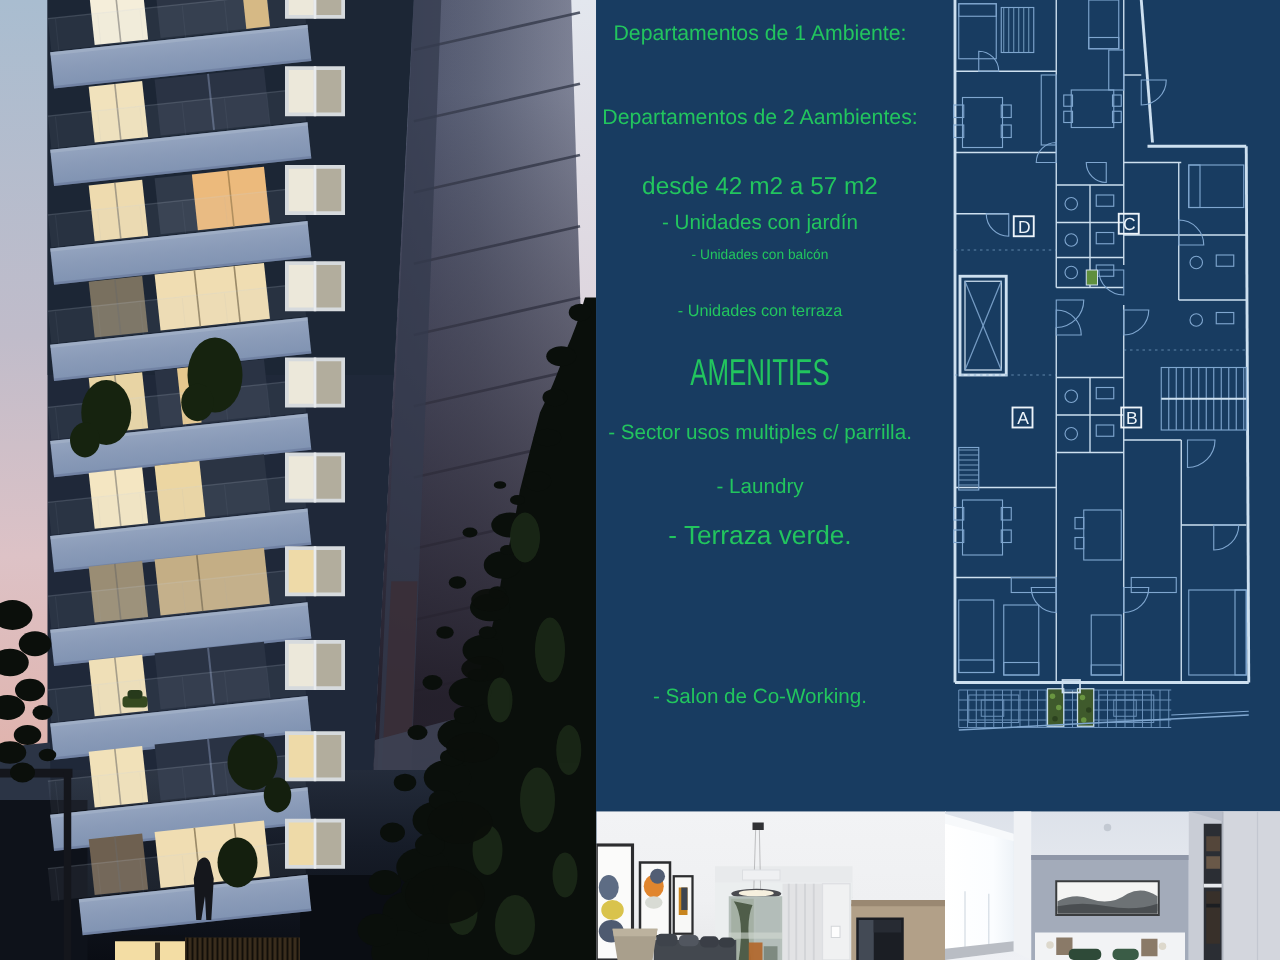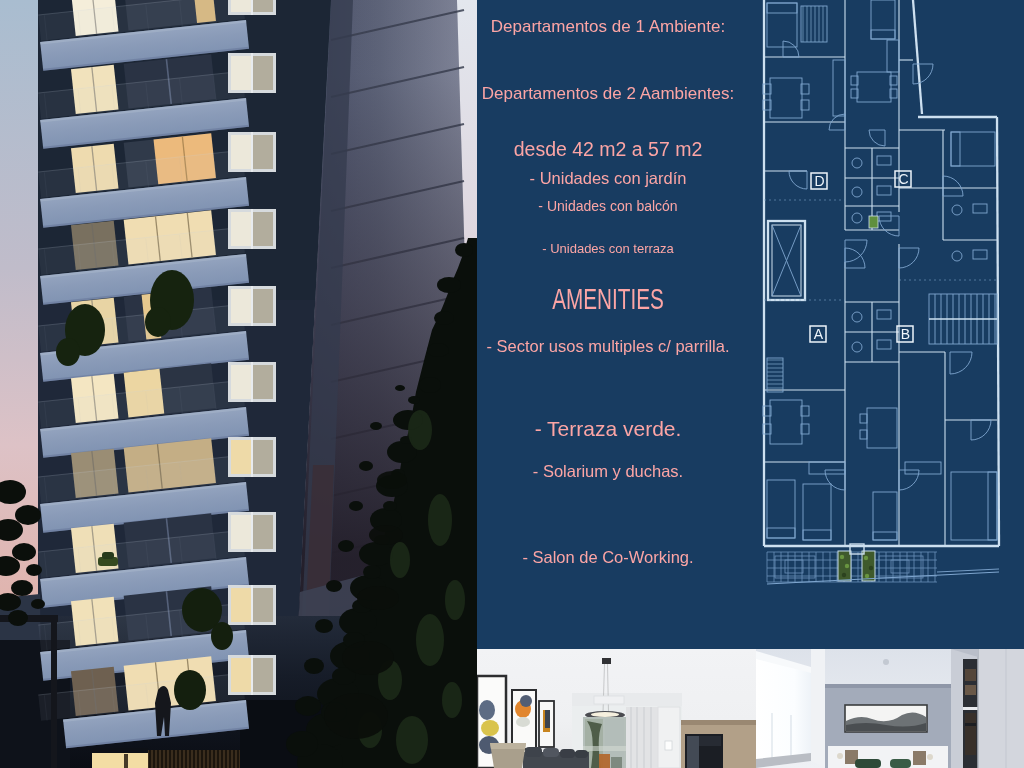--- a/index.html
+++ b/index.html
@@ -451,43 +451,43 @@
         <ellipse cx="392" cy="480" rx="15" ry="9"></ellipse>
         <ellipse cx="386" cy="535" rx="17" ry="10"></ellipse>
         <ellipse cx="378" cy="598" rx="21" ry="12"></ellipse>
         <ellipse cx="368" cy="658" rx="26" ry="17"></ellipse>
         <ellipse cx="356" cy="716" rx="32" ry="23"></ellipse>
       </g>
 </svg>
 
 <div style="position:absolute;left:477px;top:0;width:547px;height:649px;background:#183c61"></div>
 
-<div style="position:absolute;left:480px;top:0;width:256px;height:649px;color:#fca5a5;text-align:center">
+<div style="position:absolute;left:480px;top:0;width:256px;height:649px;color:#22c55e;text-align:center">
 
 <div style="position:absolute;left:0;width:100%;top:17px;font-size:17px;font-weight:400;">Departamentos de 1 Ambiente:</div>
 
 
 <div style="position:absolute;left:0;width:100%;top:84px;font-size:17px;font-weight:400;">Departamentos de 2 Aambientes:</div>
 
 <div style="position:absolute;left:0;width:100%;top:106px;font-size:19.5px;font-weight:400;margin-top:32px;">desde 42 m2 a 57 m2</div>
 
 <div style="position:absolute;left:0;width:100%;top:153px;font-size:16.5px;font-weight:400;margin-top:16px;">- Unidades con jardín</div>
 
-<div style="position:absolute;left:0;width:100%;top:198px;font-size:14px;font-weight:400;">- Unidades con balcón</div>
+<div style="position:absolute;left:0;width:100%;top:198px;font-size:11px;font-weight:400;">- Unidades con balcón</div>
 
 <div style="position:absolute;left:0;width:100%;top:241px;font-size:13px;font-weight:400;">- Unidades con terraza</div>
 
 <div style="position:absolute;left:0;width:100%;top:282px;font-size:30px;font-weight:400;letter-spacing:0px;transform:scaleX(0.69);transform-origin:50% 50%;">AMENITIES</div>
 
 <div style="position:absolute;left:0;width:100%;top:337px;font-size:16.5px;font-weight:400;">- Sector usos multiples c/ parrilla.</div>
 
+<div style="position:absolute;left:0;width:100%;top:380px;font-size:16.5px;font-weight:400;">- Laundry</div>
 
 <div style="position:absolute;left:0;width:100%;top:417px;font-size:21px;font-weight:400;">- Terraza verde.</div>
 
-<div style="position:absolute;left:0;width:100%;top:462px;font-size:16.5px;font-weight:400;">- Solarium y duchas.</div>
 
 
 <div style="position:absolute;left:0;width:100%;top:548px;font-size:16.5px;font-weight:400;">- Salon de Co-Working.</div>
 </div>
 
 <svg width="279" height="600" viewBox="0 0 279 600" style="position:absolute;left:745px;top:0">
 <g fill="none" stroke="#cde0f0" stroke-width="2.3">
 
 <line x1="19" y1="0" x2="19" y2="546"></line>
 <line x1="168" y1="0" x2="177" y2="114"></line>

